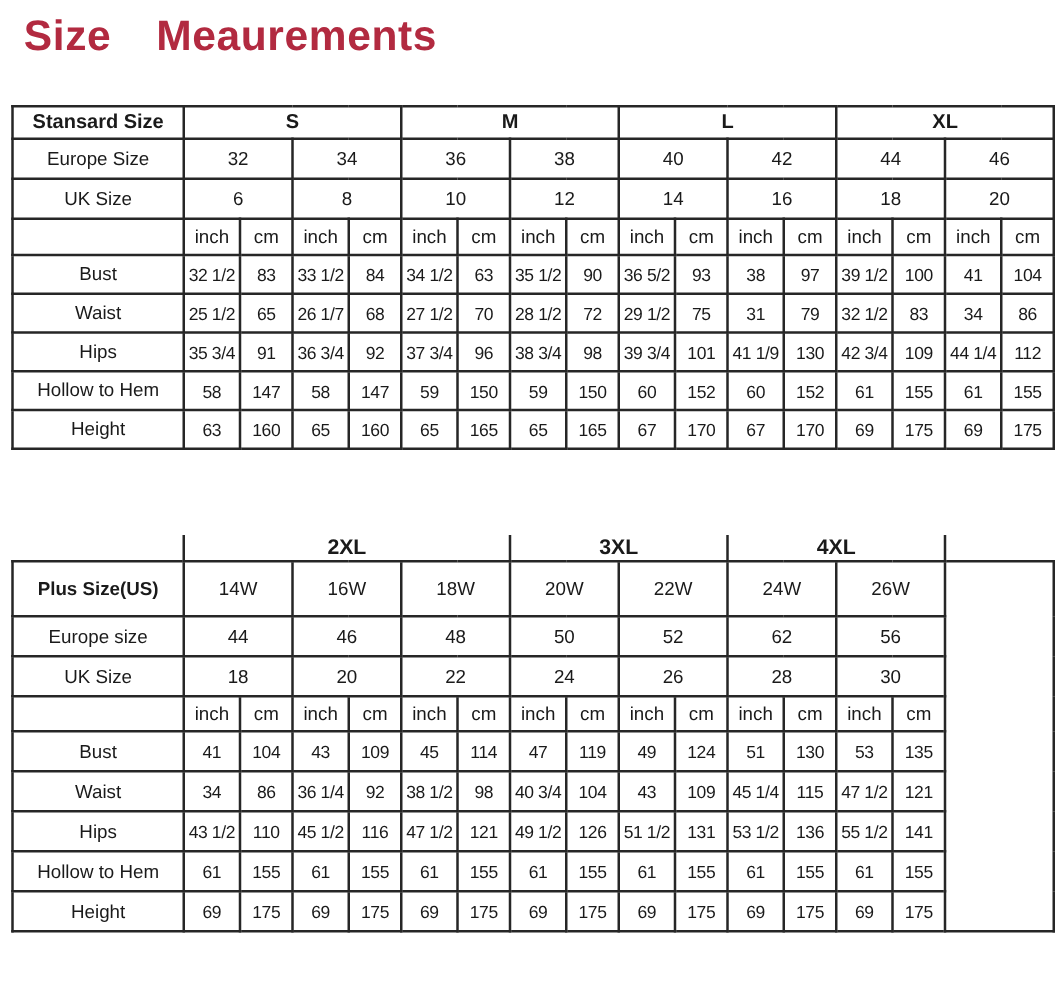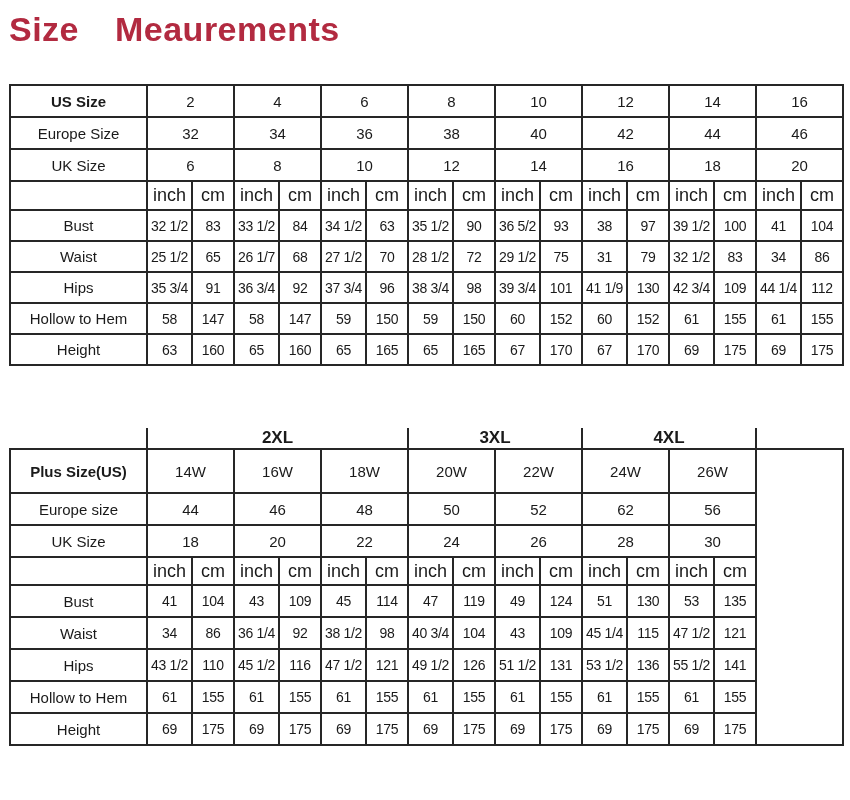--- a/index.html
+++ b/index.html
@@ -10,21 +10,21 @@
   body {
     width: 850px;
     height: 800px;
     position: relative;
     font-family: "Liberation Sans", sans-serif;
     color: #1a1a1a;
     overflow: hidden;
   }
   .page-title {
     position: absolute;
-    left: 9px;
+    left: 19px;
     top: 10px;
     font-size: 34px;
     font-weight: 600;
     letter-spacing: 0.5px;
     word-spacing: 26px;
     color: #b22a40;
   }
   table.size-table {
     position: absolute;
     border-collapse: collapse;
@@ -39,21 +39,21 @@
     vertical-align: middle;
     padding: 0;
     font-size: 15px;
     font-weight: normal;
     white-space: nowrap;
     overflow: hidden;
   }
   .size-table .b { font-weight: bold; }
   .size-table th { font-weight: bold; font-size: 16px; }
   .size-table td.pair { font-size: 14px; letter-spacing: -0.3px; }
-  .size-table td.unit { font-size: 18px; }
+  .size-table td.unit { font-size: 15px; }
   
   .size-table td.ghost { border: none; background: transparent; }
   .size-table tr.xlrow th { border-top: none; font-size: 17px; }
 </style>
 </head>
 <body>
 
 <div class="page-title">Size Meaurements</div>
 
 <table class="size-table" id="standard-table">
@@ -70,30 +70,26 @@
       <col style="width: 45px;">
       <col style="width: 42px;">
       <col style="width: 45px;">
       <col style="width: 42px;">
       <col style="width: 45px;">
       <col style="width: 42px;">
       <col style="width: 45px;">
       <col style="width: 42px;">
     </colgroup>
   <tbody>
-      <tr style="height: 32px;">
-        <td class="b">US Size</td>
-        <td colspan="2">2</td>
-        <td colspan="2">4</td>
-        <td colspan="2">6</td>
-        <td colspan="2">8</td>
-        <td colspan="2">10</td>
-        <td colspan="2">12</td>
-        <td colspan="2">14</td>
-        <td colspan="2">16</td>
+      <tr style="height: 26px;">
+        <th>Stansard Size</th>
+        <th colspan="4">S</th>
+        <th colspan="4">M</th>
+        <th colspan="4">L</th>
+        <th colspan="4">XL</th>
       </tr>
       <tr style="height: 32px;">
         <td>Europe Size</td>
         <td colspan="2">32</td>
         <td colspan="2">34</td>
         <td colspan="2">36</td>
         <td colspan="2">38</td>
         <td colspan="2">40</td>
         <td colspan="2">42</td>
         <td colspan="2">44</td>

